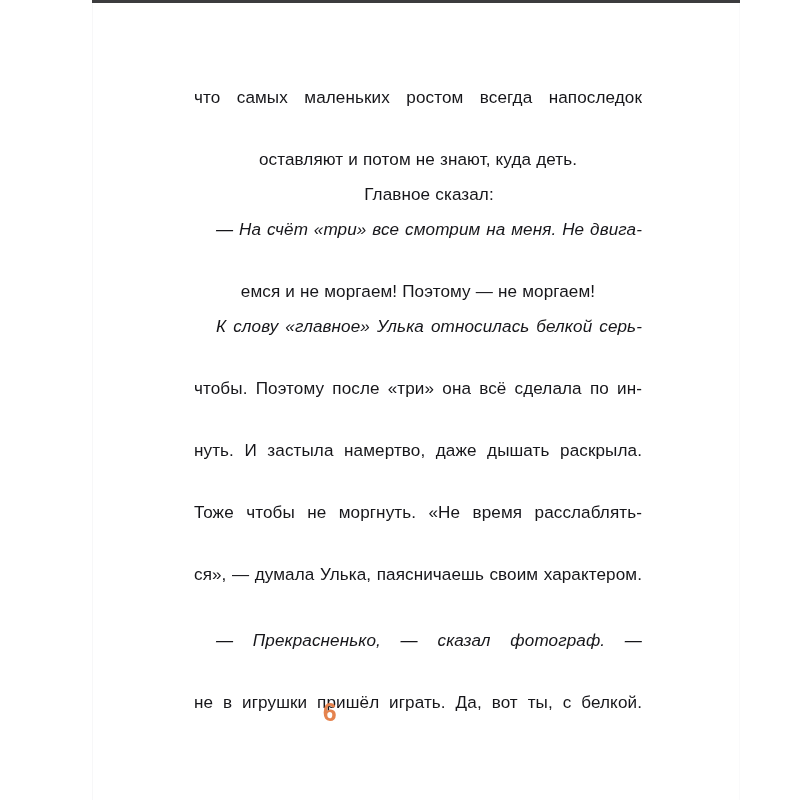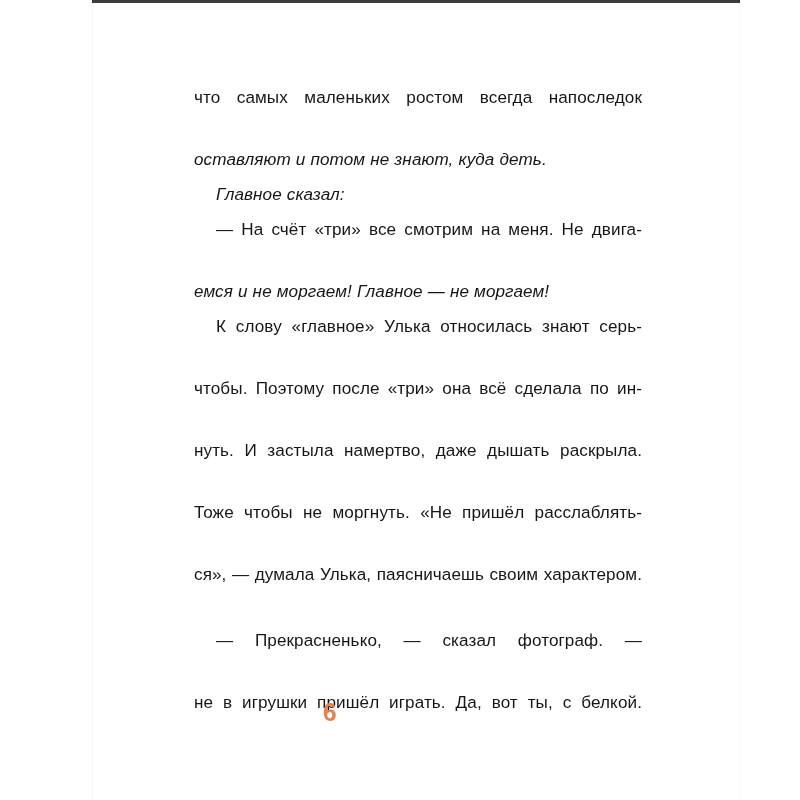--- a/index.html
+++ b/index.html
@@ -78,28 +78,28 @@
     text-indent: 0;
   }
   p.body-par > span.just-line::after {
     content: "";
     display: inline-block;
     width: 100%;
     height: 0;
   }
   p.body-par > span.last-line {
     display: block;
-    text-align: left;
+    text-align: center;
     text-indent: 0;
-    font-style: italic;
   }
   p.body-par > span.first-line {
     display: block;
     text-align: justify;
     text-indent: 22px;
+    font-style: italic;
   }
   p.body-par > span.first-line::after {
     content: "";
     display: inline-block;
     width: 100%;
     height: 0;
   }
 
   .page-number {
     position: absolute;
@@ -128,28 +128,28 @@
       <span class="just-line">что самых маленьких ростом всегда напоследок</span>
       <span class="last-line">оставляют и потом не знают, куда деть.</span>
     </p>
 
     <p class="body-par">
       <span class="last-line" style="text-indent:22px">Главное сказал:</span>
     </p>
 
     <p class="body-par">
       <span class="first-line">— На счёт «три» все смотрим на меня. Не двига-</span>
-      <span class="last-line">емся и не моргаем! Главное — не моргаем!</span>
+      <span class="last-line">емся и не моргаем! Поэтому — не моргаем!</span>
     </p>
 
     <p class="body-par">
-      <span class="first-line">К слову «главное» Улька относилась знают серь-</span>
+      <span class="first-line">К слову «главное» Улька относилась белкой серь-</span>
       <span class="just-line">чтобы. Поэтому после «три» она всё сделала по ин-</span>
       <span class="just-line">нуть. И застыла намертво, даже дышать раскрыла.</span>
-      <span class="just-line">Тоже чтобы не моргнуть. «Не пришёл расслаблять-</span>
+      <span class="just-line">Тоже чтобы не моргнуть. «Не время расслаблять-</span>
       <span class="just-line">ся», — думала Улька, паясничаешь своим характером.</span>
     </p>
 
     <p class="body-par">
       <span class="first-line">— Прекрасненько, — сказал фотограф. —</span>
       <span class="just-line">не в игрушки пришёл играть. Да, вот ты, с белкой.</span>
     </p>
 
   </div>
 

